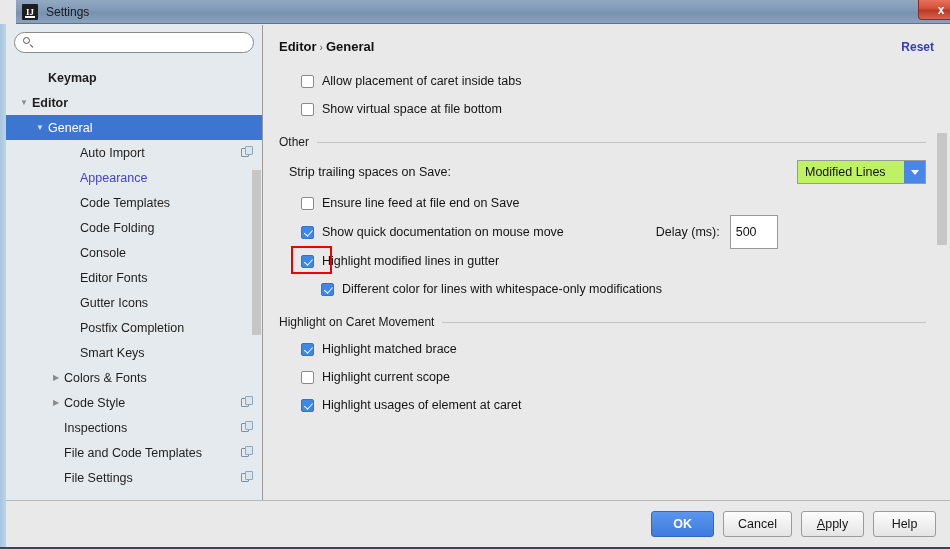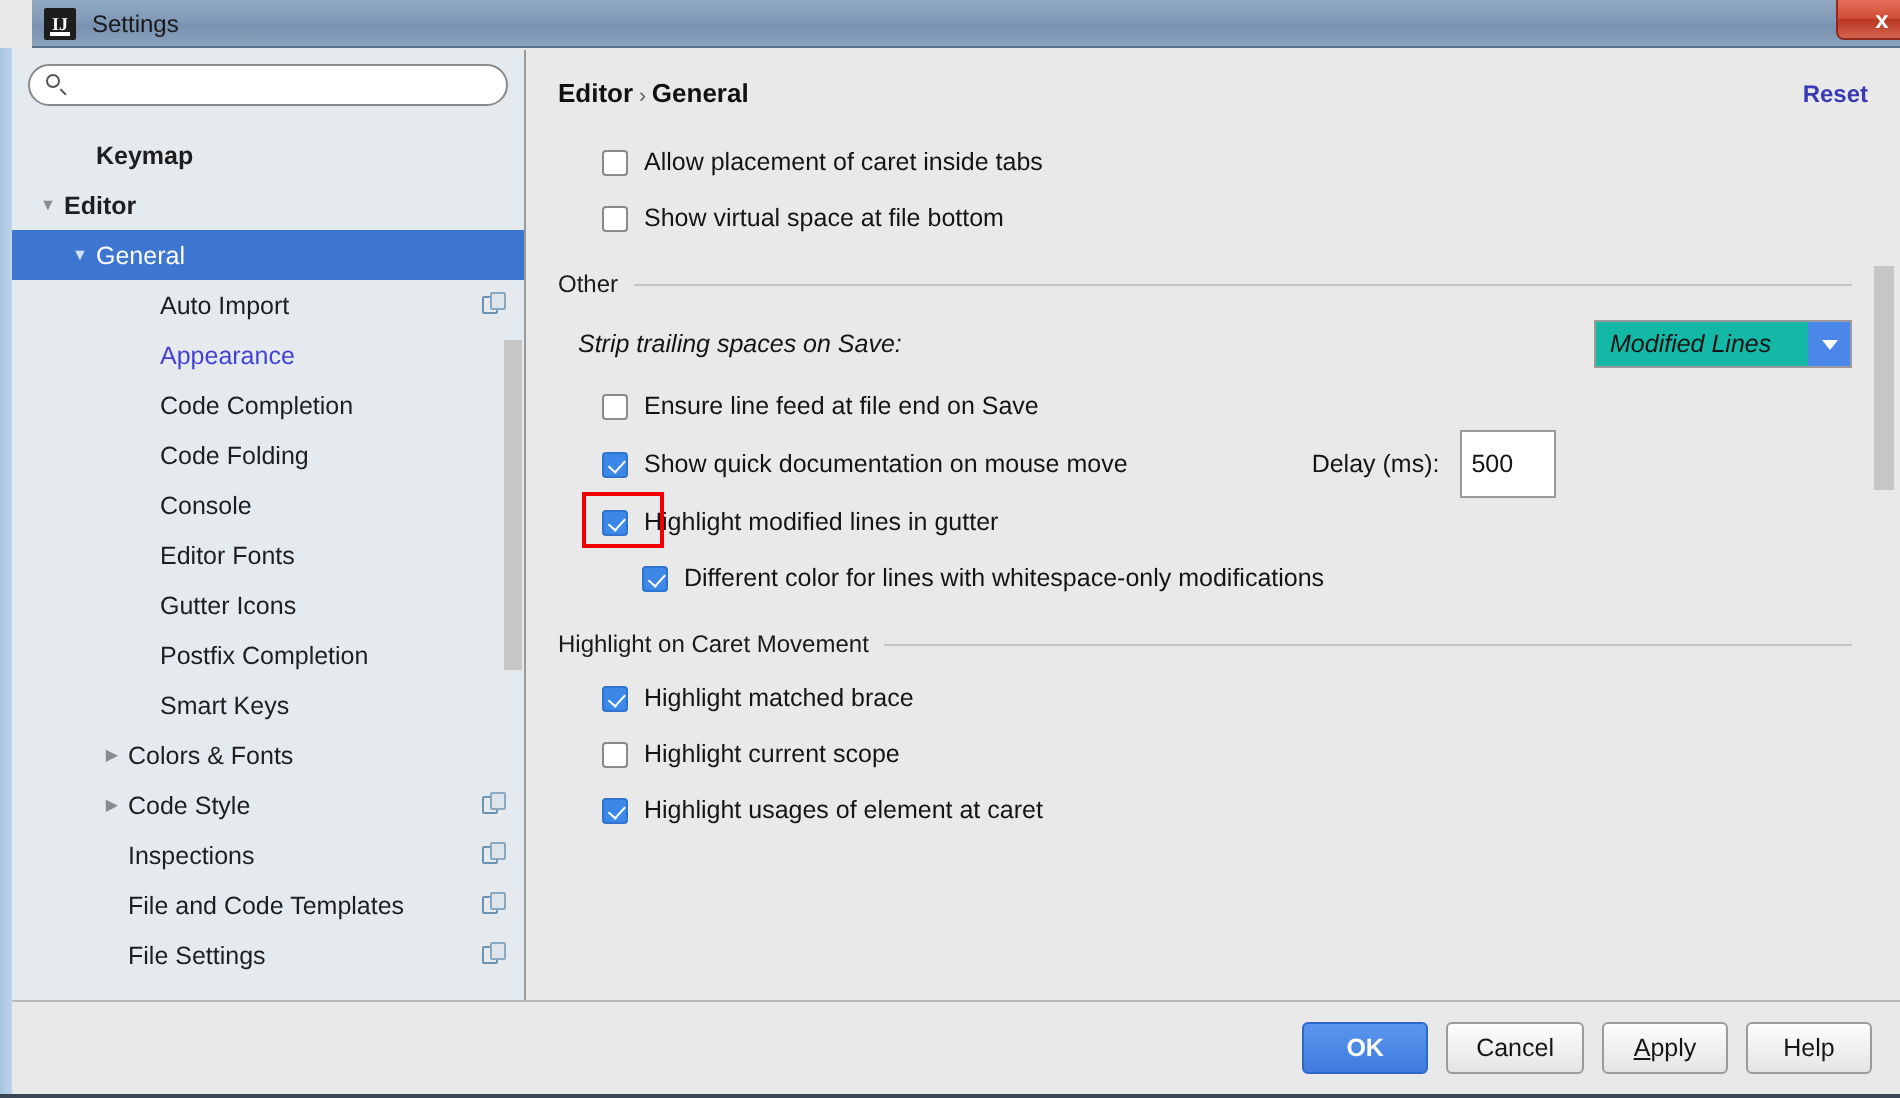--- a/index.html
+++ b/index.html
@@ -334,32 +334,31 @@
     flex: 1 1 auto;
     height: 1px;
     background: #c3c3c3;
   }
 
   .row-strip {
     display: flex;
     align-items: center;
     height: 34px;
     padding-left: 18px;
-    font-style: italic;
   }
   .row-strip .strip-label {
     font-size: 12.5px;
     color: #141414;
     flex: 1 1 auto;
     white-space: nowrap;
   }
   .combo {
     width: 129px;
     height: 24px;
-    background: #14b8a6;
+    background: #bef264;
     border: 1px solid #9a9a9a;
     box-sizing: border-box;
     display: flex;
     align-items: center;
     cursor: pointer;
     flex: 0 0 auto;
   }
   .combo .combo-val {
     flex: 1 1 auto;
     font-size: 12.5px;
@@ -497,21 +496,21 @@
             <span class="twisty"></span>
             <span class="lbl">Auto Import</span>
             <span class="copy-icon"></span>
           </div>
           <div class="tree-item modified" style="padding-left: 58px;">
             <span class="twisty"></span>
             <span class="lbl">Appearance</span>
           </div>
           <div class="tree-item" style="padding-left: 58px;">
             <span class="twisty"></span>
-            <span class="lbl">Code Completion</span>
+            <span class="lbl">Code Templates</span>
           </div>
           <div class="tree-item" style="padding-left: 58px;">
             <span class="twisty"></span>
             <span class="lbl">Code Folding</span>
           </div>
           <div class="tree-item" style="padding-left: 58px;">
             <span class="twisty"></span>
             <span class="lbl">Console</span>
           </div>
           <div class="tree-item" style="padding-left: 58px;">

